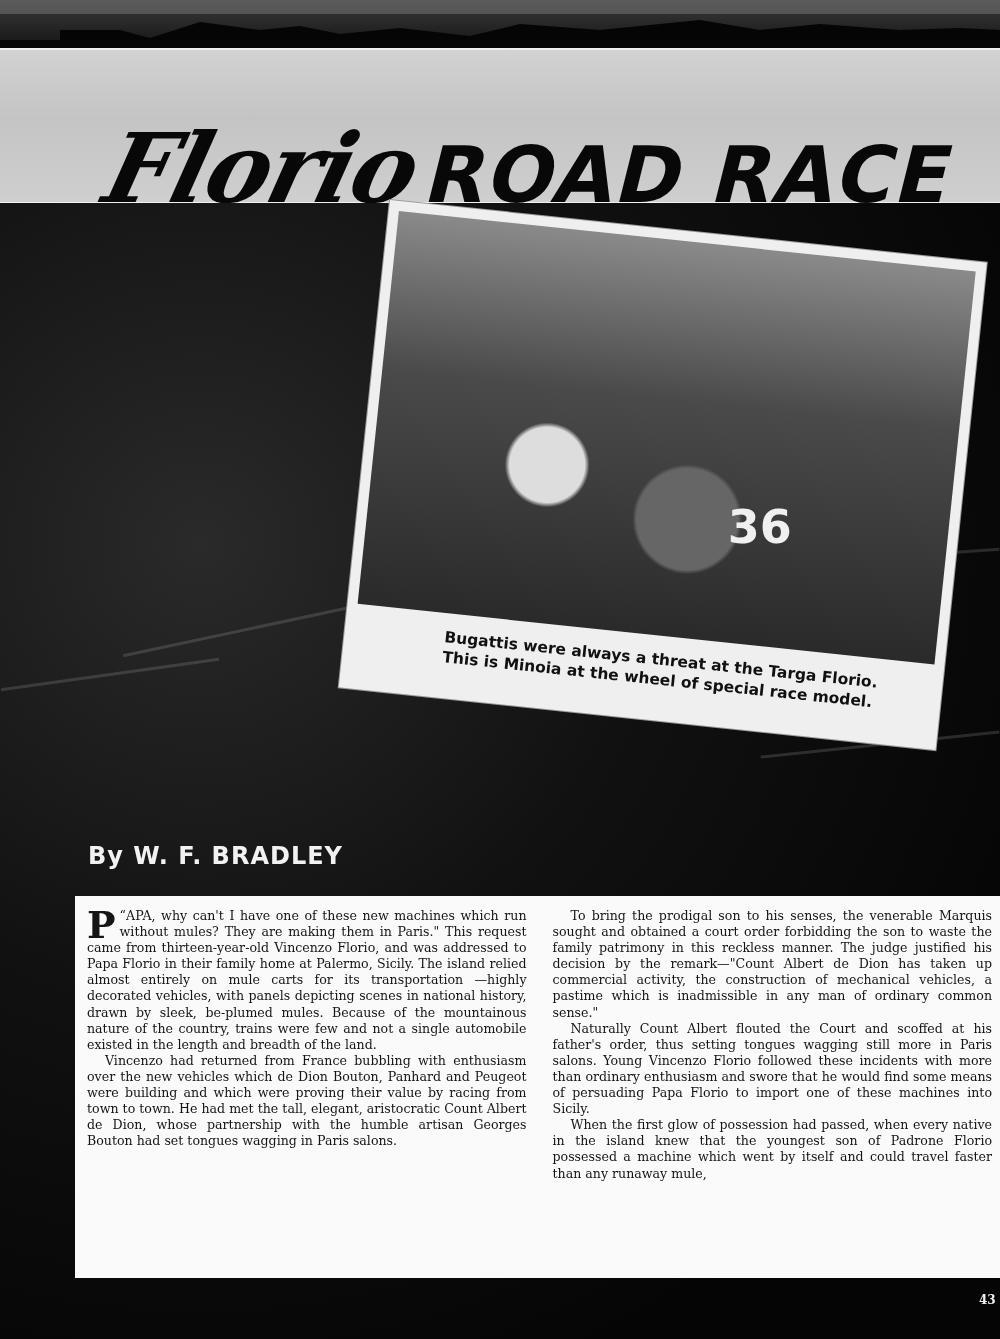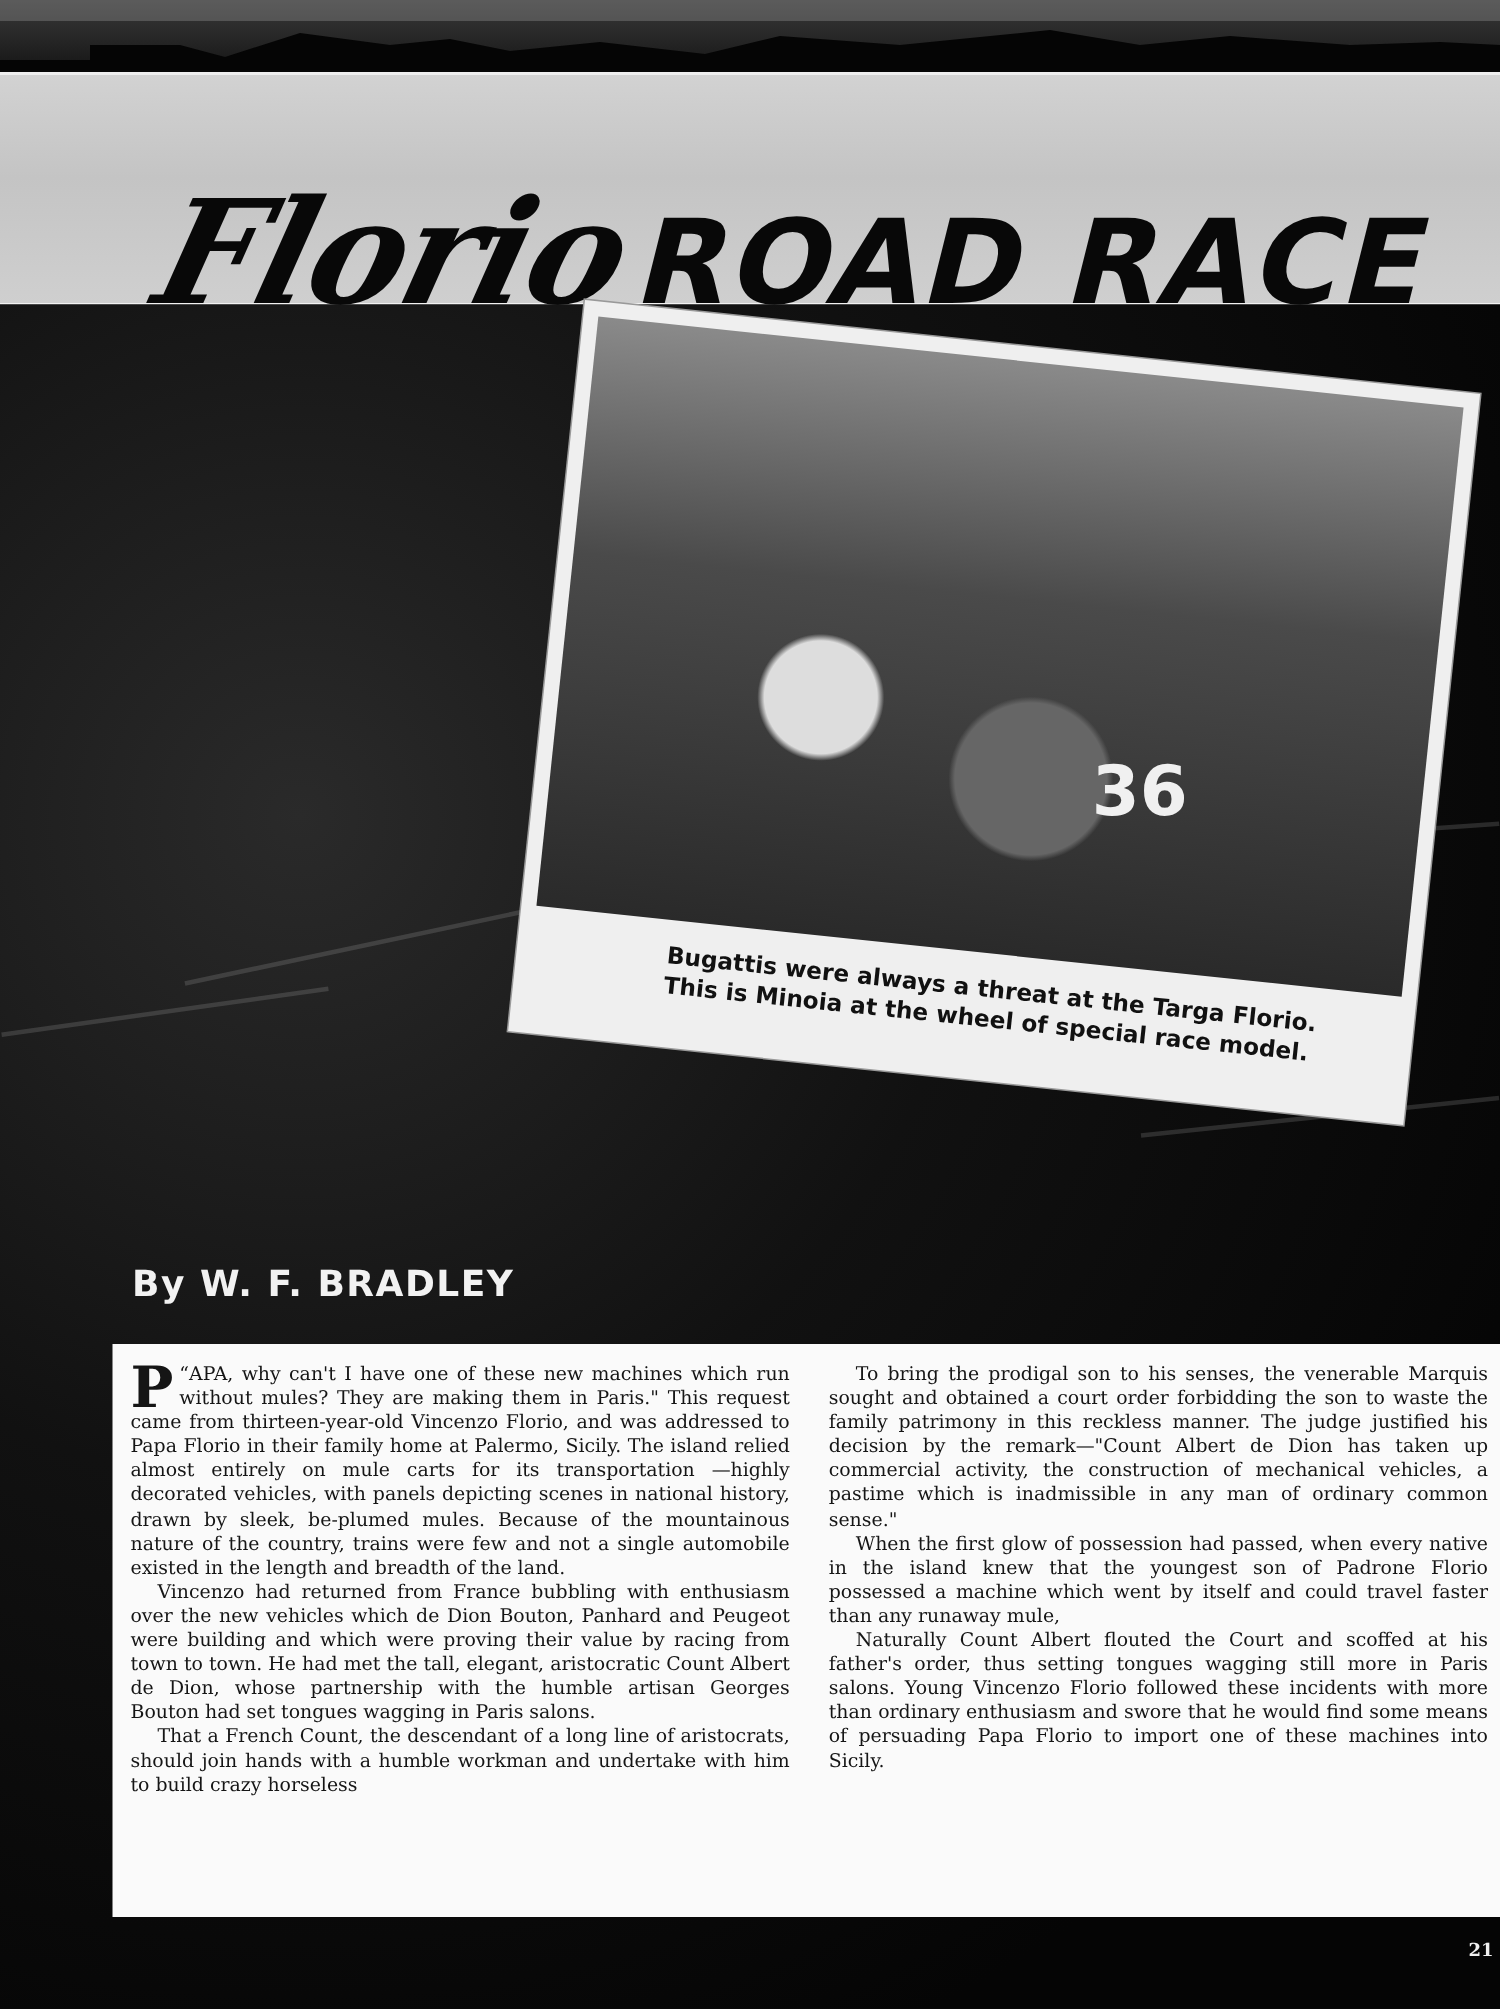--- a/index.html
+++ b/index.html
@@ -120,22 +120,21 @@
     <div>This is Minoia at the wheel of special race model.</div>
   </div>
 </div>
 
 <div class="byline">By W. F. BRADLEY</div>
 
 <div class="article">
   <div class="col">
     <p class="noindent"><span>“</span><span class="dropcap">P</span><span>APA, why can't I have one of these new machines which run without mules? They are making them in Paris." This request came from thirteen-year-old Vincenzo Florio, and was addressed to Papa Florio in their family home at Palermo, Sicily. The island relied almost entirely on mule carts for its transportation —highly decorated vehicles, with panels depicting scenes in national history, drawn by sleek, be-plumed mules. Because of the mountainous nature of the country, trains were few and not a single automobile existed in the length and breadth of the land.</span></p>
     <p>Vincenzo had returned from France bubbling with enthusiasm over the new vehicles which de Dion Bouton, Panhard and Peugeot were building and which were proving their value by racing from town to town. He had met the tall, elegant, aristocratic Count Albert de Dion, whose partnership with the humble artisan Georges Bouton had set tongues wagging in Paris salons.</p>
-    <p>That a French Count, the descendant of a long line of aristocrats, should join hands with a humble workman and undertake with him to build crazy horseless</p>
   </div>
   <div class="col">
     <p>To bring the prodigal son to his senses, the venerable Marquis sought and obtained a court order forbidding the son to waste the family patrimony in this reckless manner. The judge justified his decision by the remark—"Count Albert de Dion has taken up commercial activity, the construction of mechanical vehicles, a pastime which is inadmissible in any man of ordinary common sense."</p>
+    <p>Naturally Count Albert flouted the Court and scoffed at his father's order, thus setting tongues wagging still more in Paris salons. Young Vincenzo Florio followed these incidents with more than ordinary enthusiasm and swore that he would find some means of persuading Papa Florio to import one of these machines into Sicily.</p>
     <p>When the first glow of possession had passed, when every native in the island knew that the youngest son of Padrone Florio possessed a machine which went by itself and could travel faster than any runaway mule,</p>
-    <p>Naturally Count Albert flouted the Court and scoffed at his father's order, thus setting tongues wagging still more in Paris salons. Young Vincenzo Florio followed these incidents with more than ordinary enthusiasm and swore that he would find some means of persuading Papa Florio to import one of these machines into Sicily.</p>
   </div>
 </div>
 
-<div class="page-number">21</div>
+<div class="page-number">43</div>
 
 </body></html>

